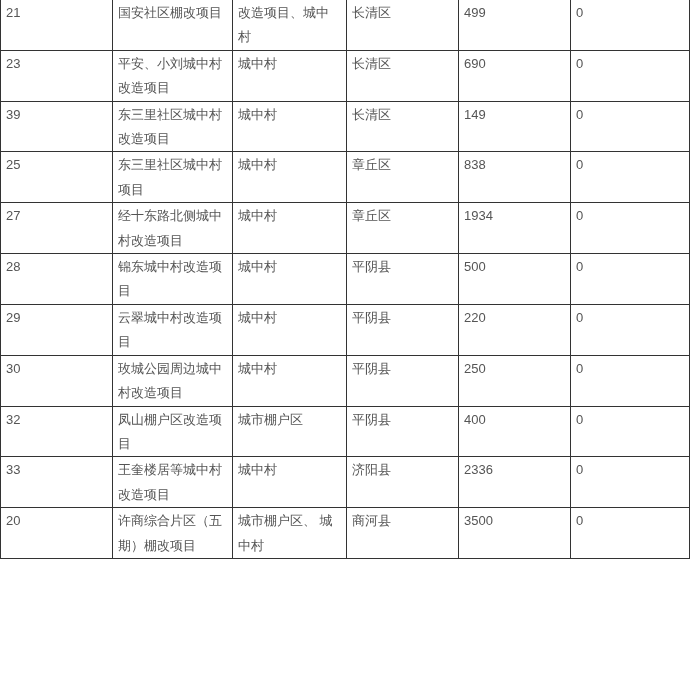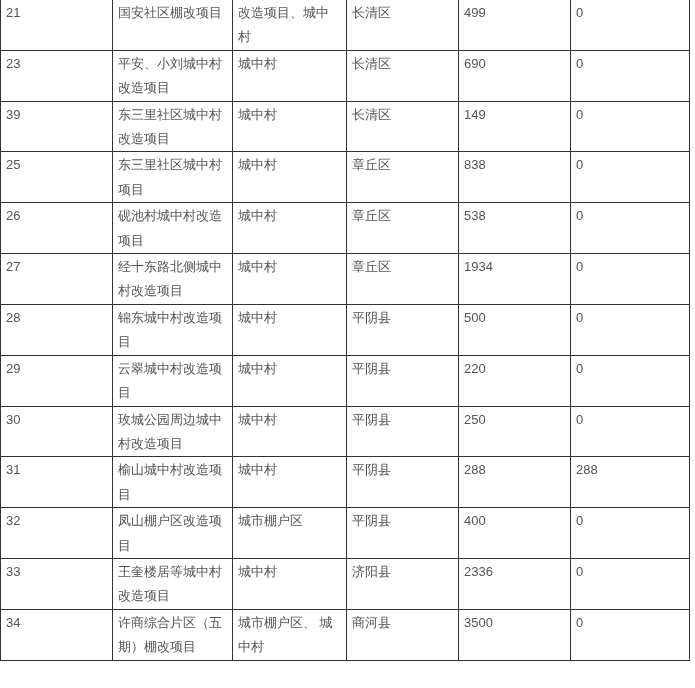--- a/index.html
+++ b/index.html
@@ -126,41 +126,20 @@
         </td>
     <td>
           <div class="cell">838</div>
         </td>
     <td>
           <div class="cell">0</div>
         </td>
   </tr>
       <tr>
     <td>
-          <div class="cell">26</div>
-        </td>
-    <td>
-          <div class="cell">砚池村城中村改造
-项目</div>
-        </td>
-    <td>
-          <div class="cell">城中村</div>
-        </td>
-    <td>
-          <div class="cell">章丘区</div>
-        </td>
-    <td>
-          <div class="cell">538</div>
-        </td>
-    <td>
-          <div class="cell">0</div>
-        </td>
-  </tr>
-      <tr>
-    <td>
           <div class="cell">27</div>
         </td>
     <td>
           <div class="cell">经十东路北侧城中
 村改造项目</div>
         </td>
     <td>
           <div class="cell">城中村</div>
         </td>
     <td>
@@ -231,41 +210,20 @@
         </td>
     <td>
           <div class="cell">250</div>
         </td>
     <td>
           <div class="cell">0</div>
         </td>
   </tr>
       <tr>
     <td>
-          <div class="cell">31</div>
-        </td>
-    <td>
-          <div class="cell">榆山城中村改造项
-目</div>
-        </td>
-    <td>
-          <div class="cell">城中村</div>
-        </td>
-    <td>
-          <div class="cell">平阴县</div>
-        </td>
-    <td>
-          <div class="cell">288</div>
-        </td>
-    <td>
-          <div class="cell">288</div>
-        </td>
-  </tr>
-      <tr>
-    <td>
           <div class="cell">32</div>
         </td>
     <td>
           <div class="cell">凤山棚户区改造项
 目</div>
         </td>
     <td>
           <div class="cell">城市棚户区</div>
         </td>
     <td>
@@ -294,21 +252,21 @@
         </td>
     <td>
           <div class="cell">2336</div>
         </td>
     <td>
           <div class="cell">0</div>
         </td>
   </tr>
       <tr>
     <td>
-          <div class="cell">34</div>
+          <div class="cell">20</div>
         </td>
     <td>
           <div class="cell">许商综合片区（五
 期）棚改项目</div>
         </td>
     <td>
           <div class="cell">城市棚户区、 城
 中村</div>
         </td>
     <td>

